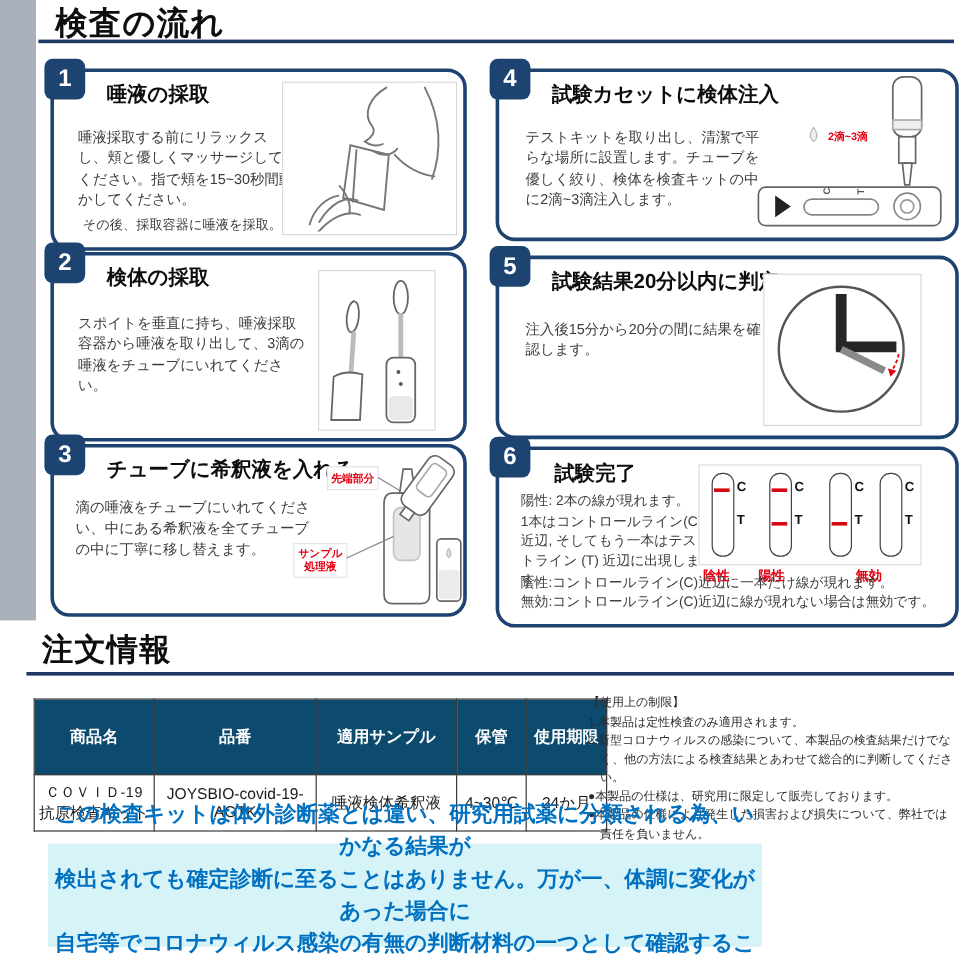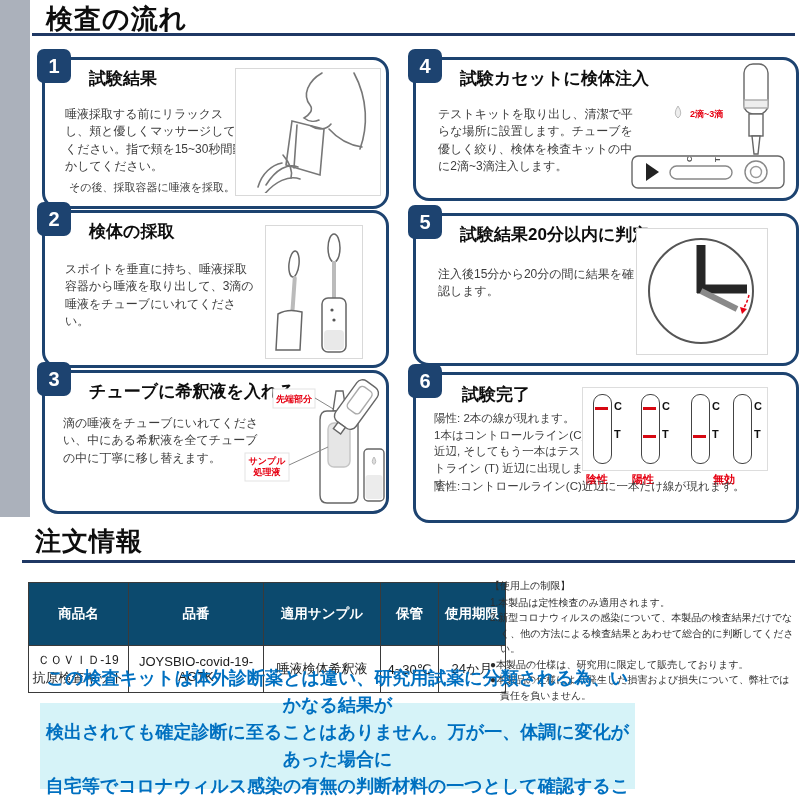--- a/index.html
+++ b/index.html
@@ -80,21 +80,21 @@
 <body>
 
 <div class="page">
   <div class="gray-strip"></div>
 
   <h1 class="flow-title">検査の流れ</h1>
   <div class="rule rule-flow"></div>
 
   <section class="step box1">
     <div class="badge">1</div>
-    <h2 class="step-title">試験結果</h2>
+    <h2 class="step-title">唾液の採取</h2>
     <p class="step-body">唾液採取する前にリラックスし、頬と優しくマッサージしてください。指で頬を15~30秒間動かしてください。</p>
     <p class="step-note">その後、採取容器に唾液を採取。</p>
     <div class="img-frame f1">
       <svg viewBox="0 0 142 124" width="142" height="124">
         <g fill="none" stroke="#777" stroke-width="1.6" stroke-linecap="round">
           <path d="M 86 4 C 72 12 66 26 74 36 C 78 41 73 46 68 49 C 73 53 79 53 83 51"></path>
           <path d="M 75 57 C 83 62 91 60 95 55"></path>
           <path d="M 93 60 C 102 70 112 76 126 78"></path>
           <path d="M 118 4 C 132 30 132 58 124 80"></path>
           <path d="M 56 52 L 88 60 L 84 106 L 50 96 Z"></path>
@@ -236,20 +236,21 @@
         <div class="strip-body"></div>
         <span class="sletter lc">C</span>
         <span class="sletter lt">T</span>
       </div>
     </div>
     <span class="result-label rl1">陰性</span>
     <span class="result-label rl2">陽性</span>
     <span class="result-label rl3">無効</span>
     <div class="s6-tail">
       <div>陰性:コントロールライン(C)近辺に一本だけ線が現れます。</div>
+      <div>無効:コントロールライン(C)近辺に線が現れない場合は無効です。</div>
     </div>
   </section>
 
   <h2 class="order-title">注文情報</h2>
   <div class="rule rule-order"></div>
 
   <table class="order-table">
     <tbody>
         <tr>
       <th class="c1">商品名</th>

